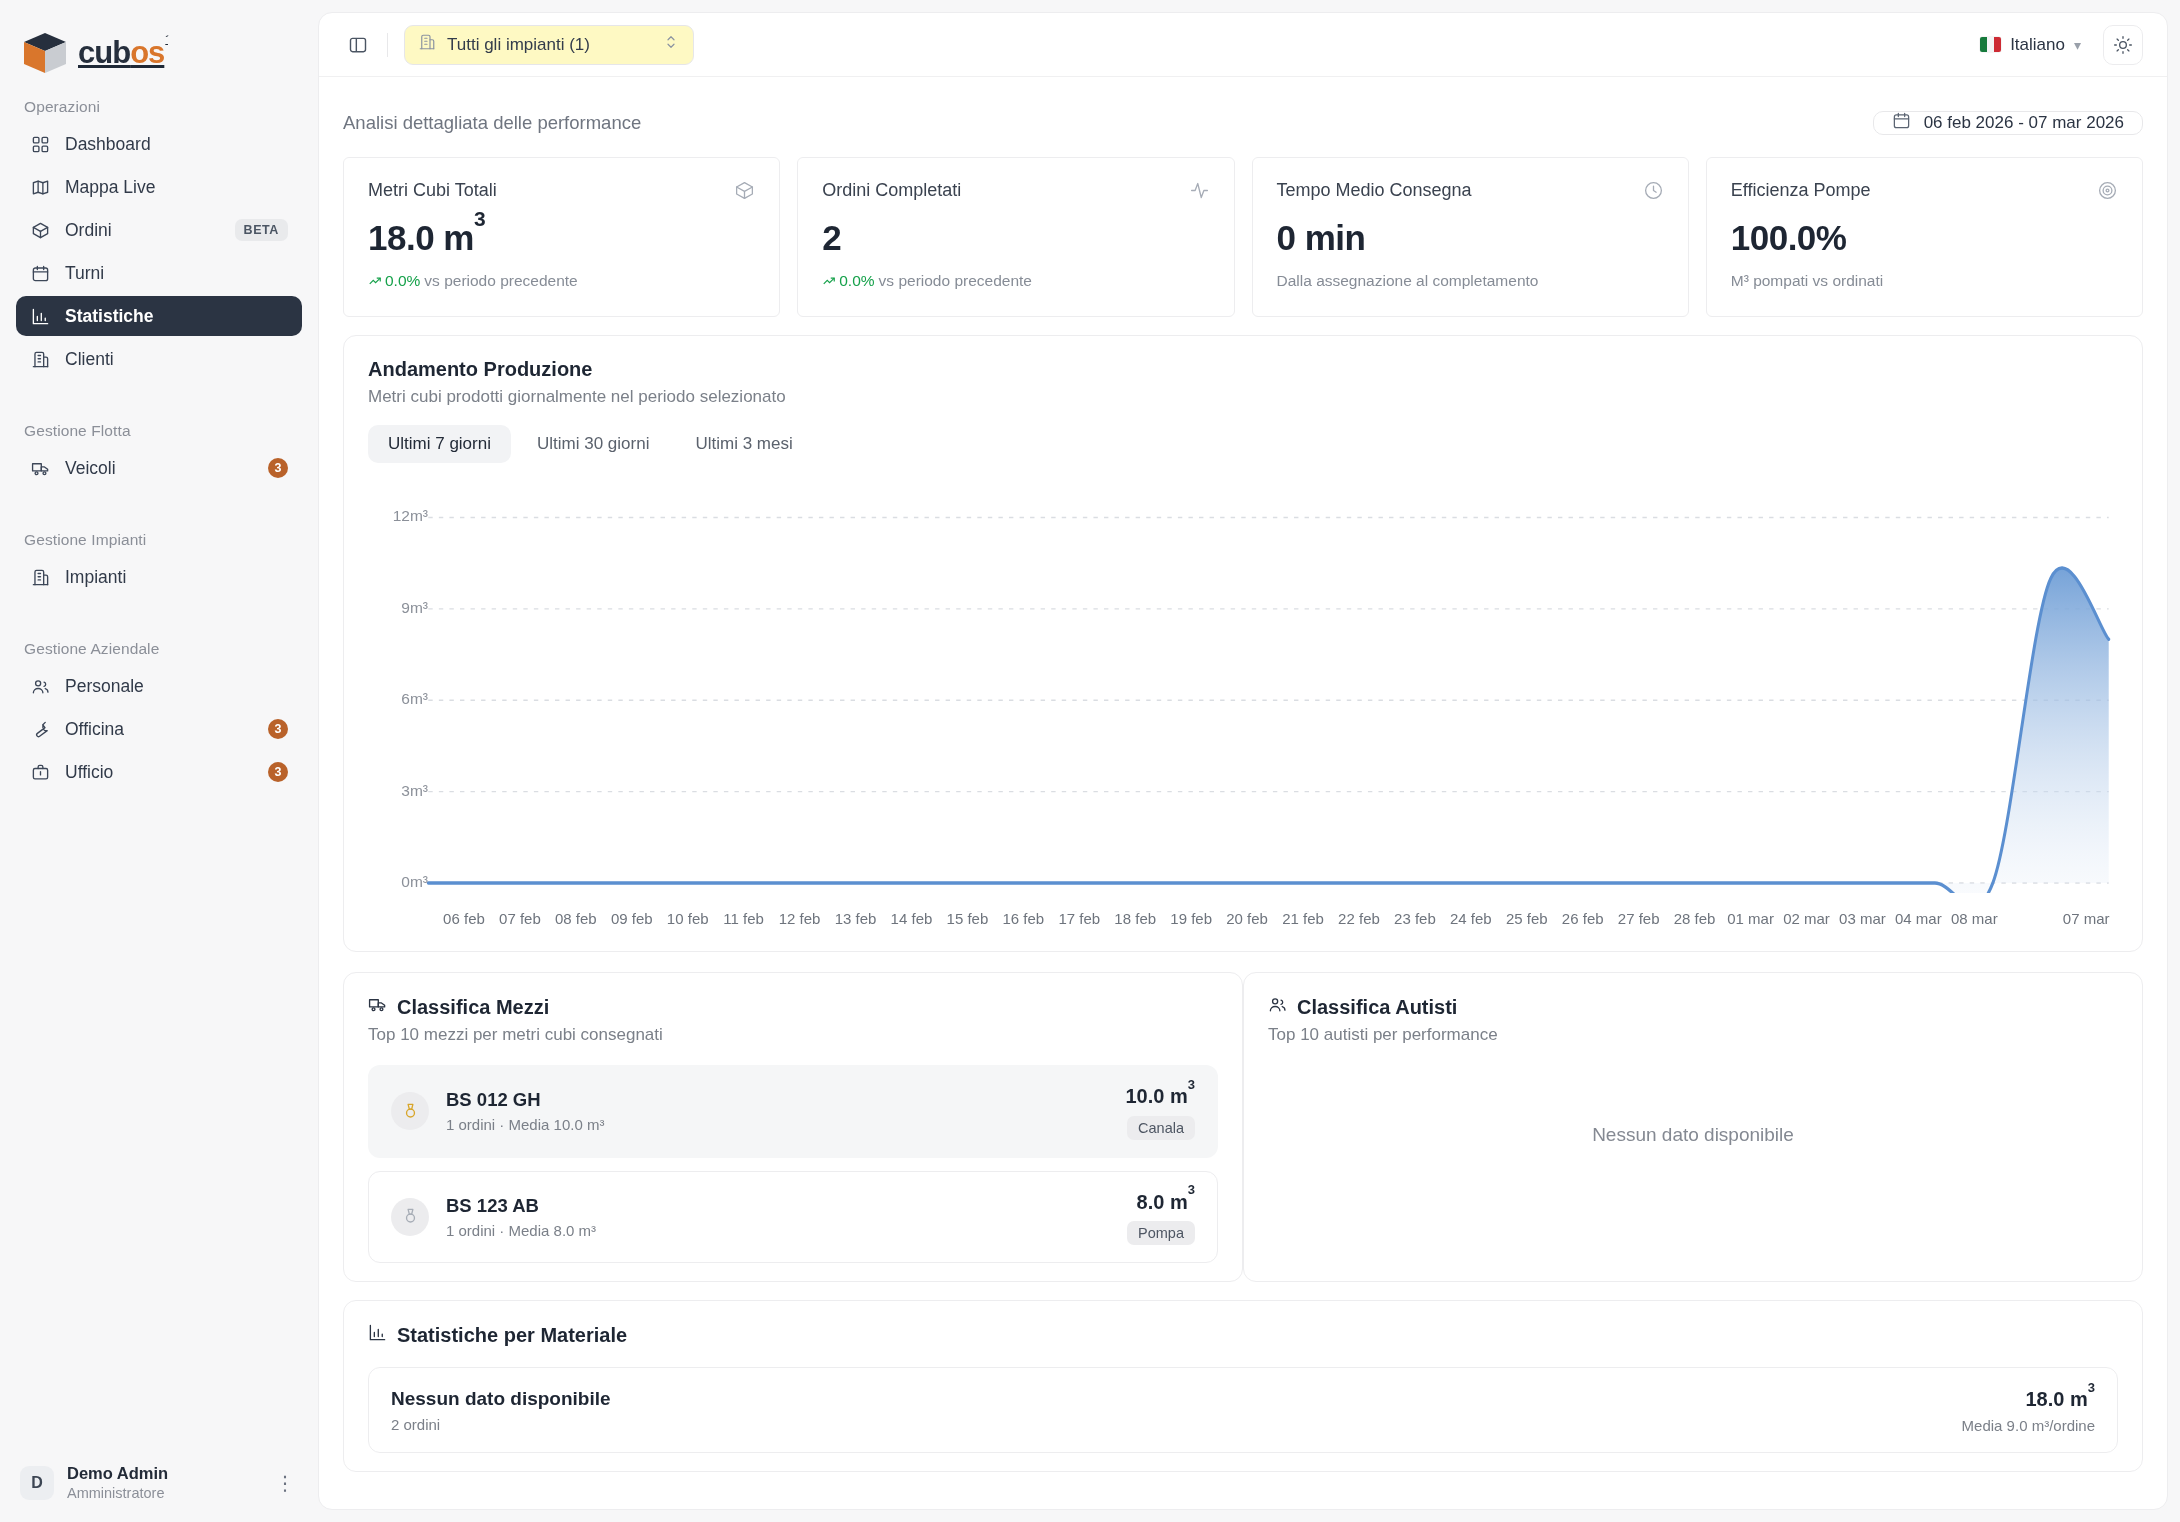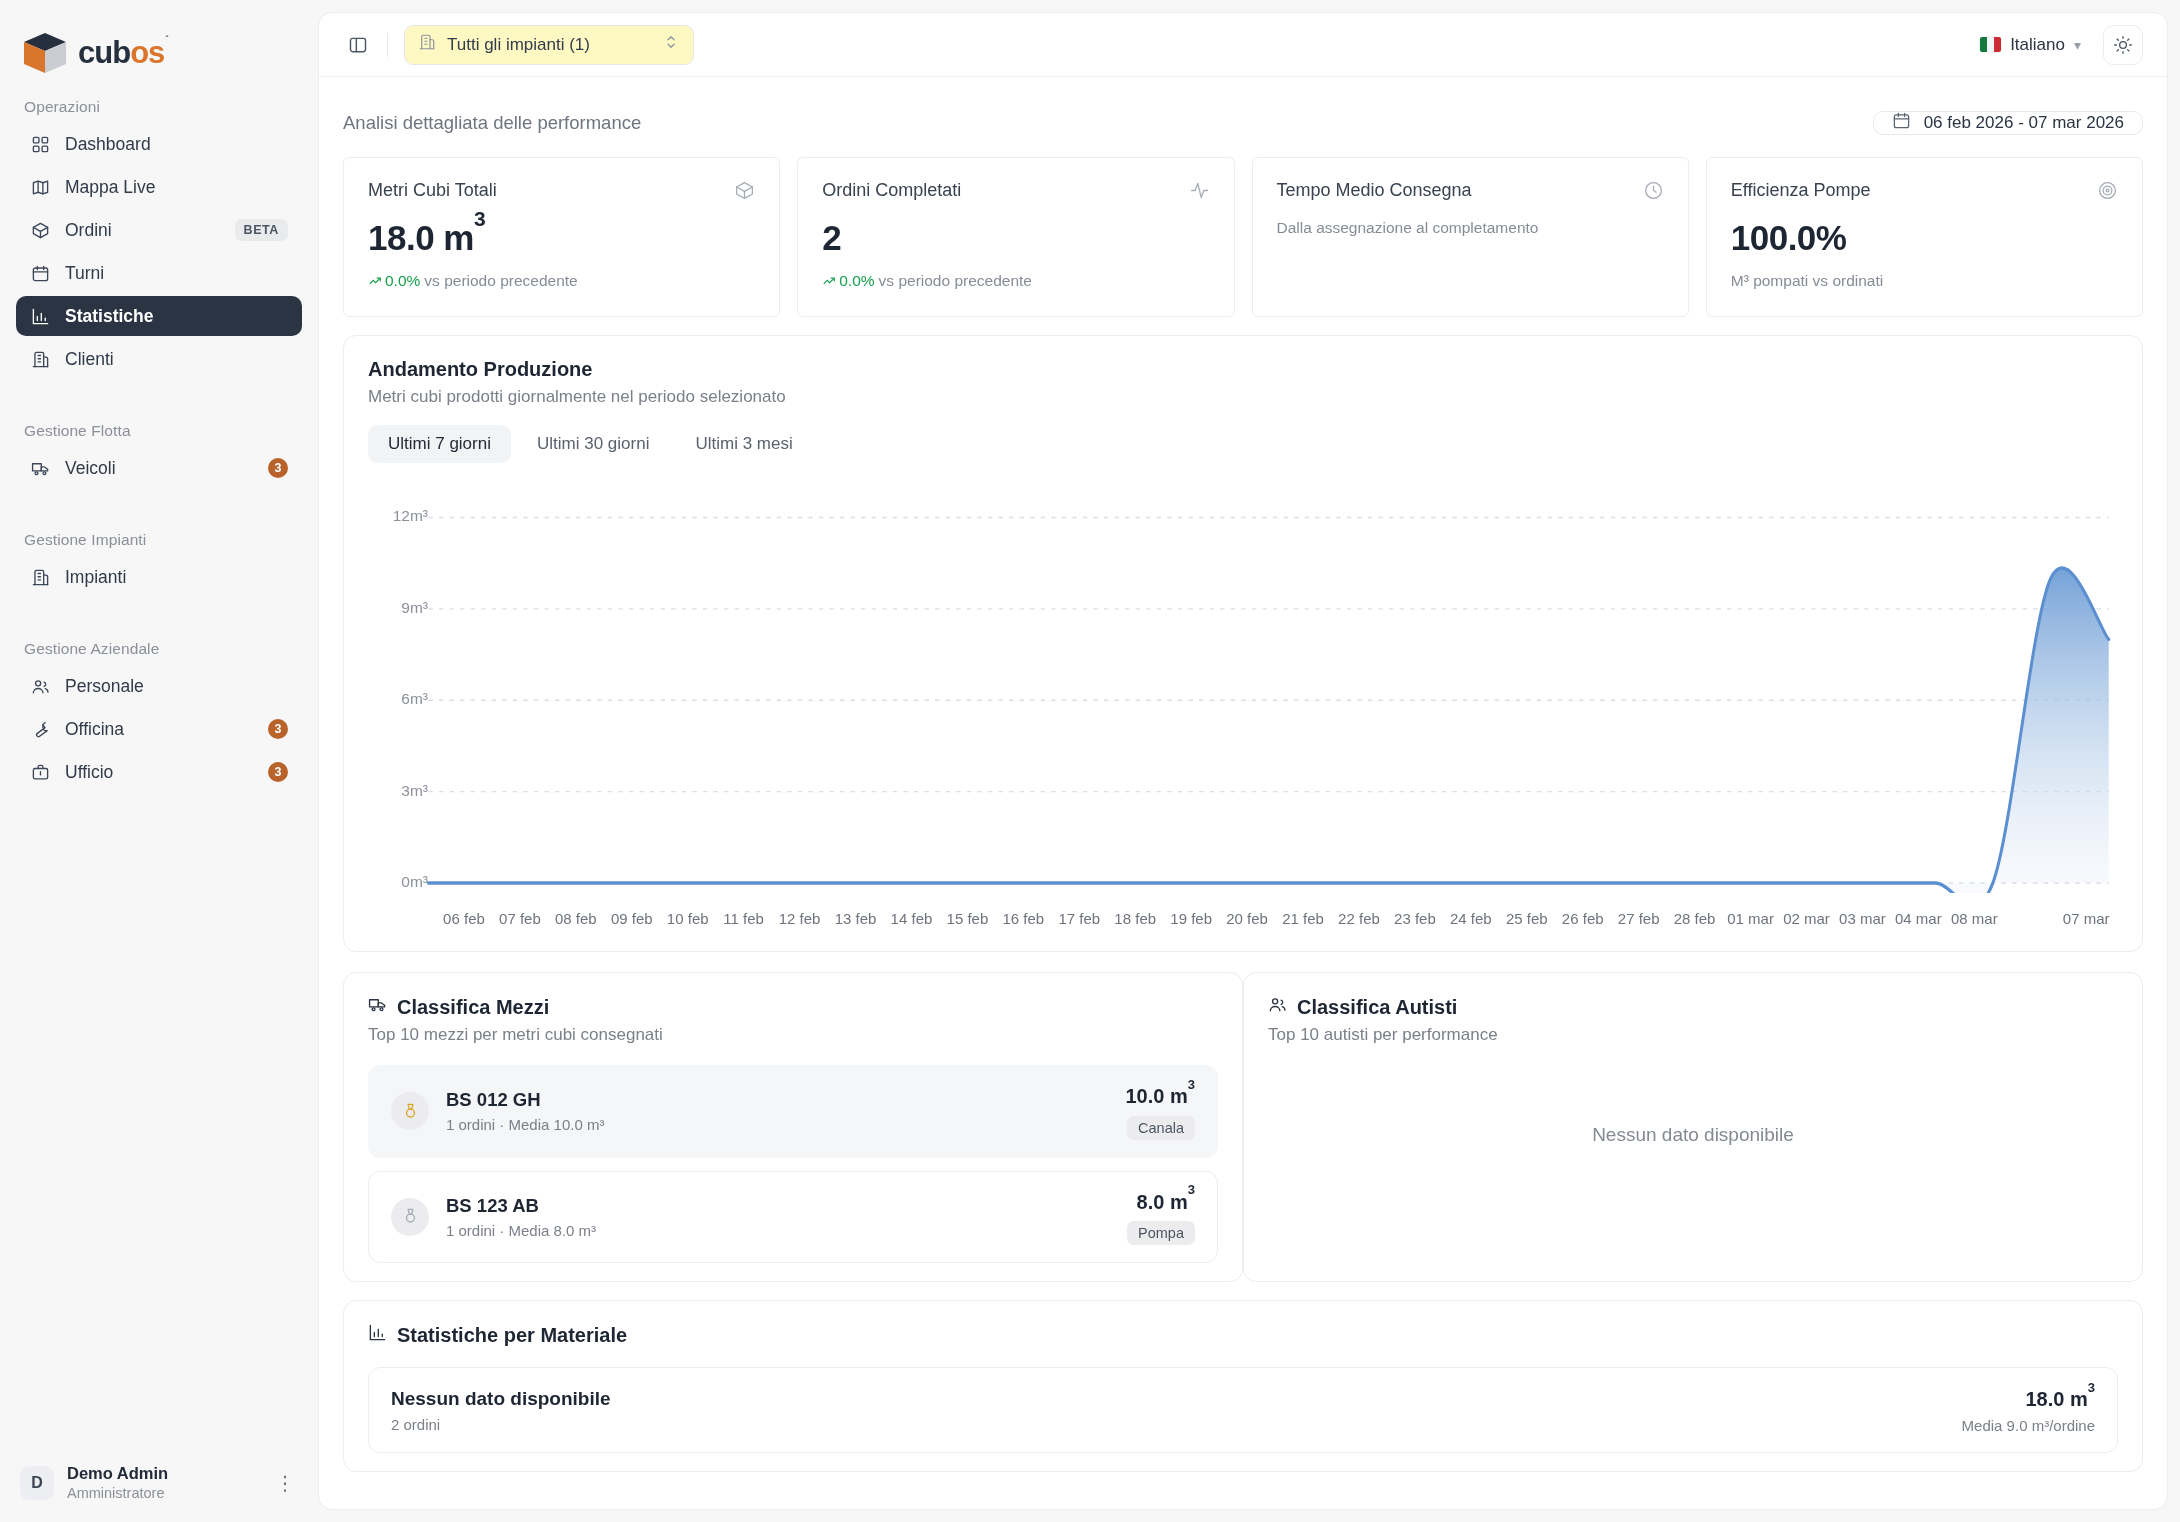--- a/index.html
+++ b/index.html
@@ -15,21 +15,21 @@
 
   
   .sidebar {
     width: 318px; flex: 0 0 318px; height: 1522px;
     background: #f7f7f8;
     display: flex; flex-direction: column;
     position: relative;
   }
   .logo-wrap { padding: 22px 0 0 22px; display: flex; align-items: center; gap: 10px; height: 84px; }
   .logo-mark { width: 46px; height: 44px; position: relative; }
-  .logo-text { font-size: 31px; font-weight: 700; letter-spacing: -1px; display:flex; align-items:center; }
+  .logo-text { font-size: 31px; font-weight: 700; letter-spacing: -1px; display:flex; align-items:center;text-decoration:underline; }
   .logo-cub { color: #262f3d; }
   .logo-os { color: #d9762c; }
   .logo-tm { color: #262f3d; font-size: 11px; position: relative; top: -14px; left: 1px; }
 
   .nav { padding: 0 16px; flex: 1 1 auto; overflow: hidden; }
   .nav-section-label {
     font-size: 15.5px; color: #8b8f98; padding: 14px 8px 8px 8px; letter-spacing: .1px;
   }
   .nav-item {
     display: flex; align-items: center; gap: 14px;
@@ -440,20 +440,21 @@
         </div>
 
         <div class="kpi">
           <div class="kpi-top">
             <div class="kpi-title">Tempo Medio Consegna</div>
             <div class="kpi-ico"><svg viewBox="0 0 24 24">
                   <circle cx="12" cy="12" r="9"></circle>
                   <path d="M12 7v5l3 2"></path>
                 </svg></div>
           </div>
+          <div class="kpi-value"><span>0 min</span></div>
           <div class="kpi-foot">
             <span>Dalla assegnazione al completamento</span>
           </div>
         </div>
 
         <div class="kpi">
           <div class="kpi-top">
             <div class="kpi-title">Efficienza Pompe</div>
             <div class="kpi-ico"><svg viewBox="0 0 24 24">
                   <circle cx="12" cy="12" r="9"></circle>

